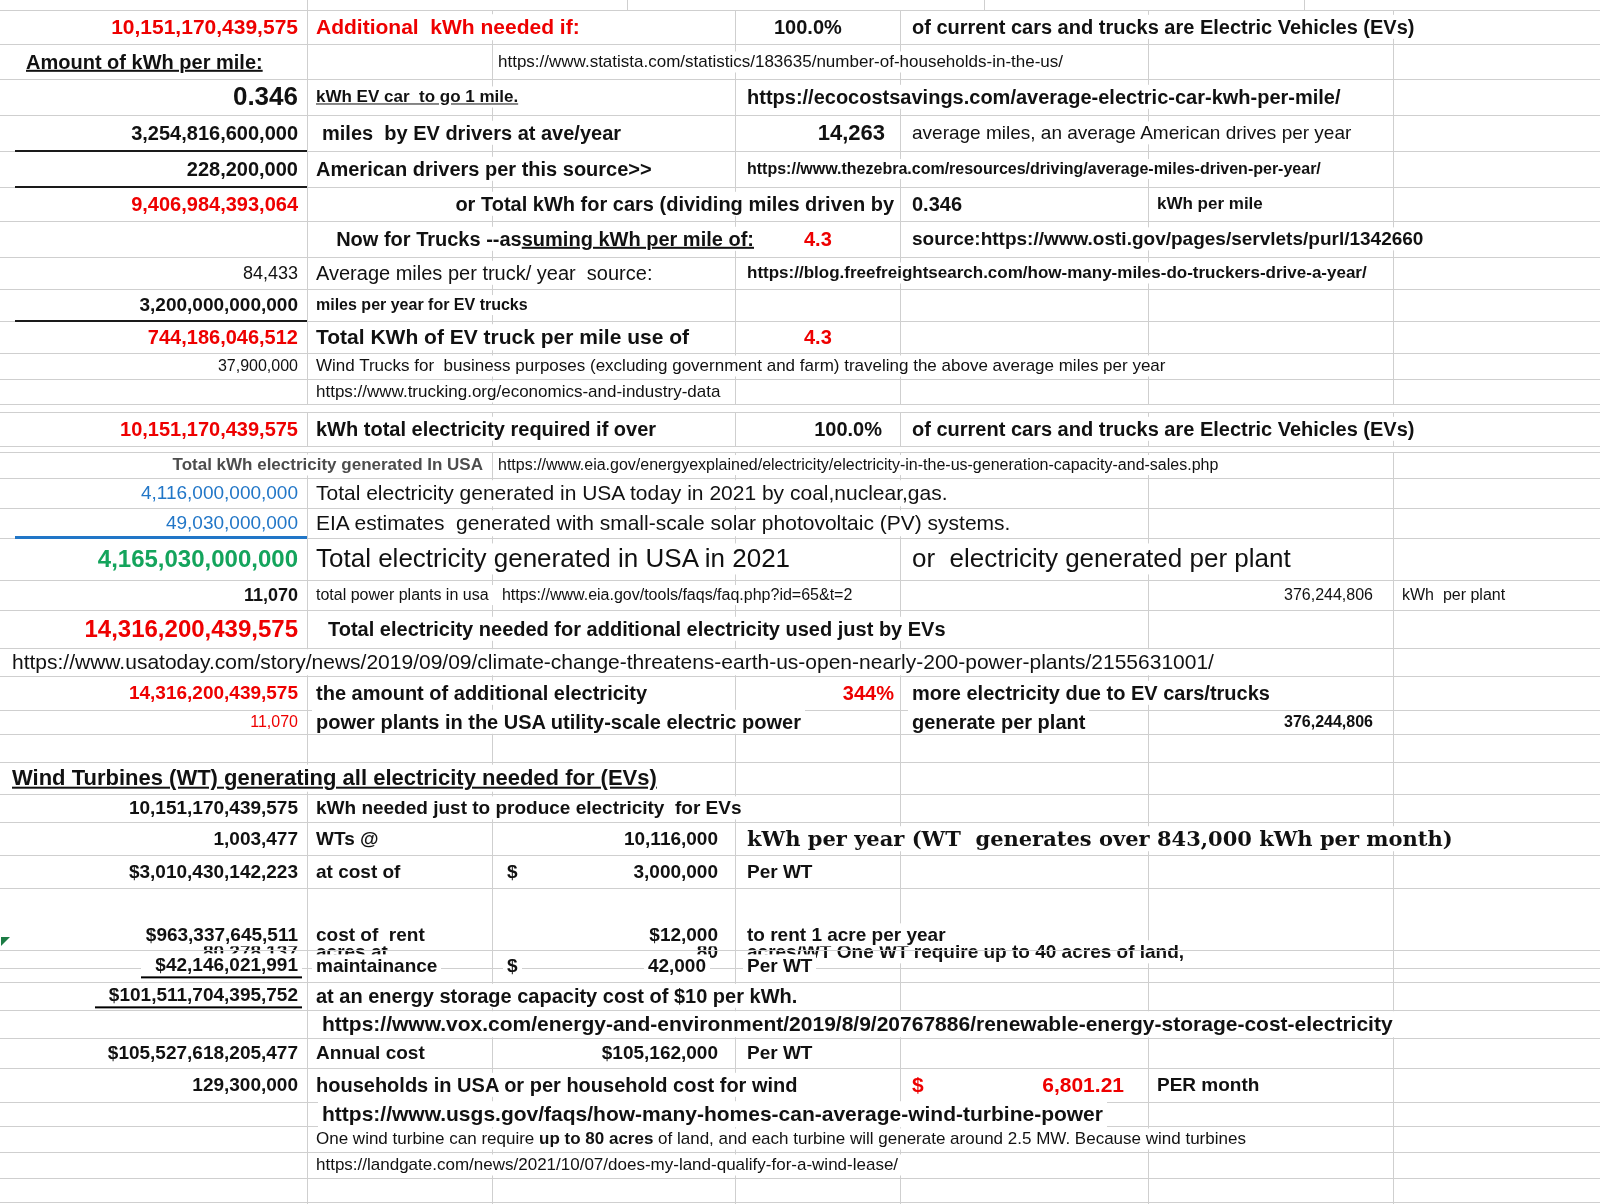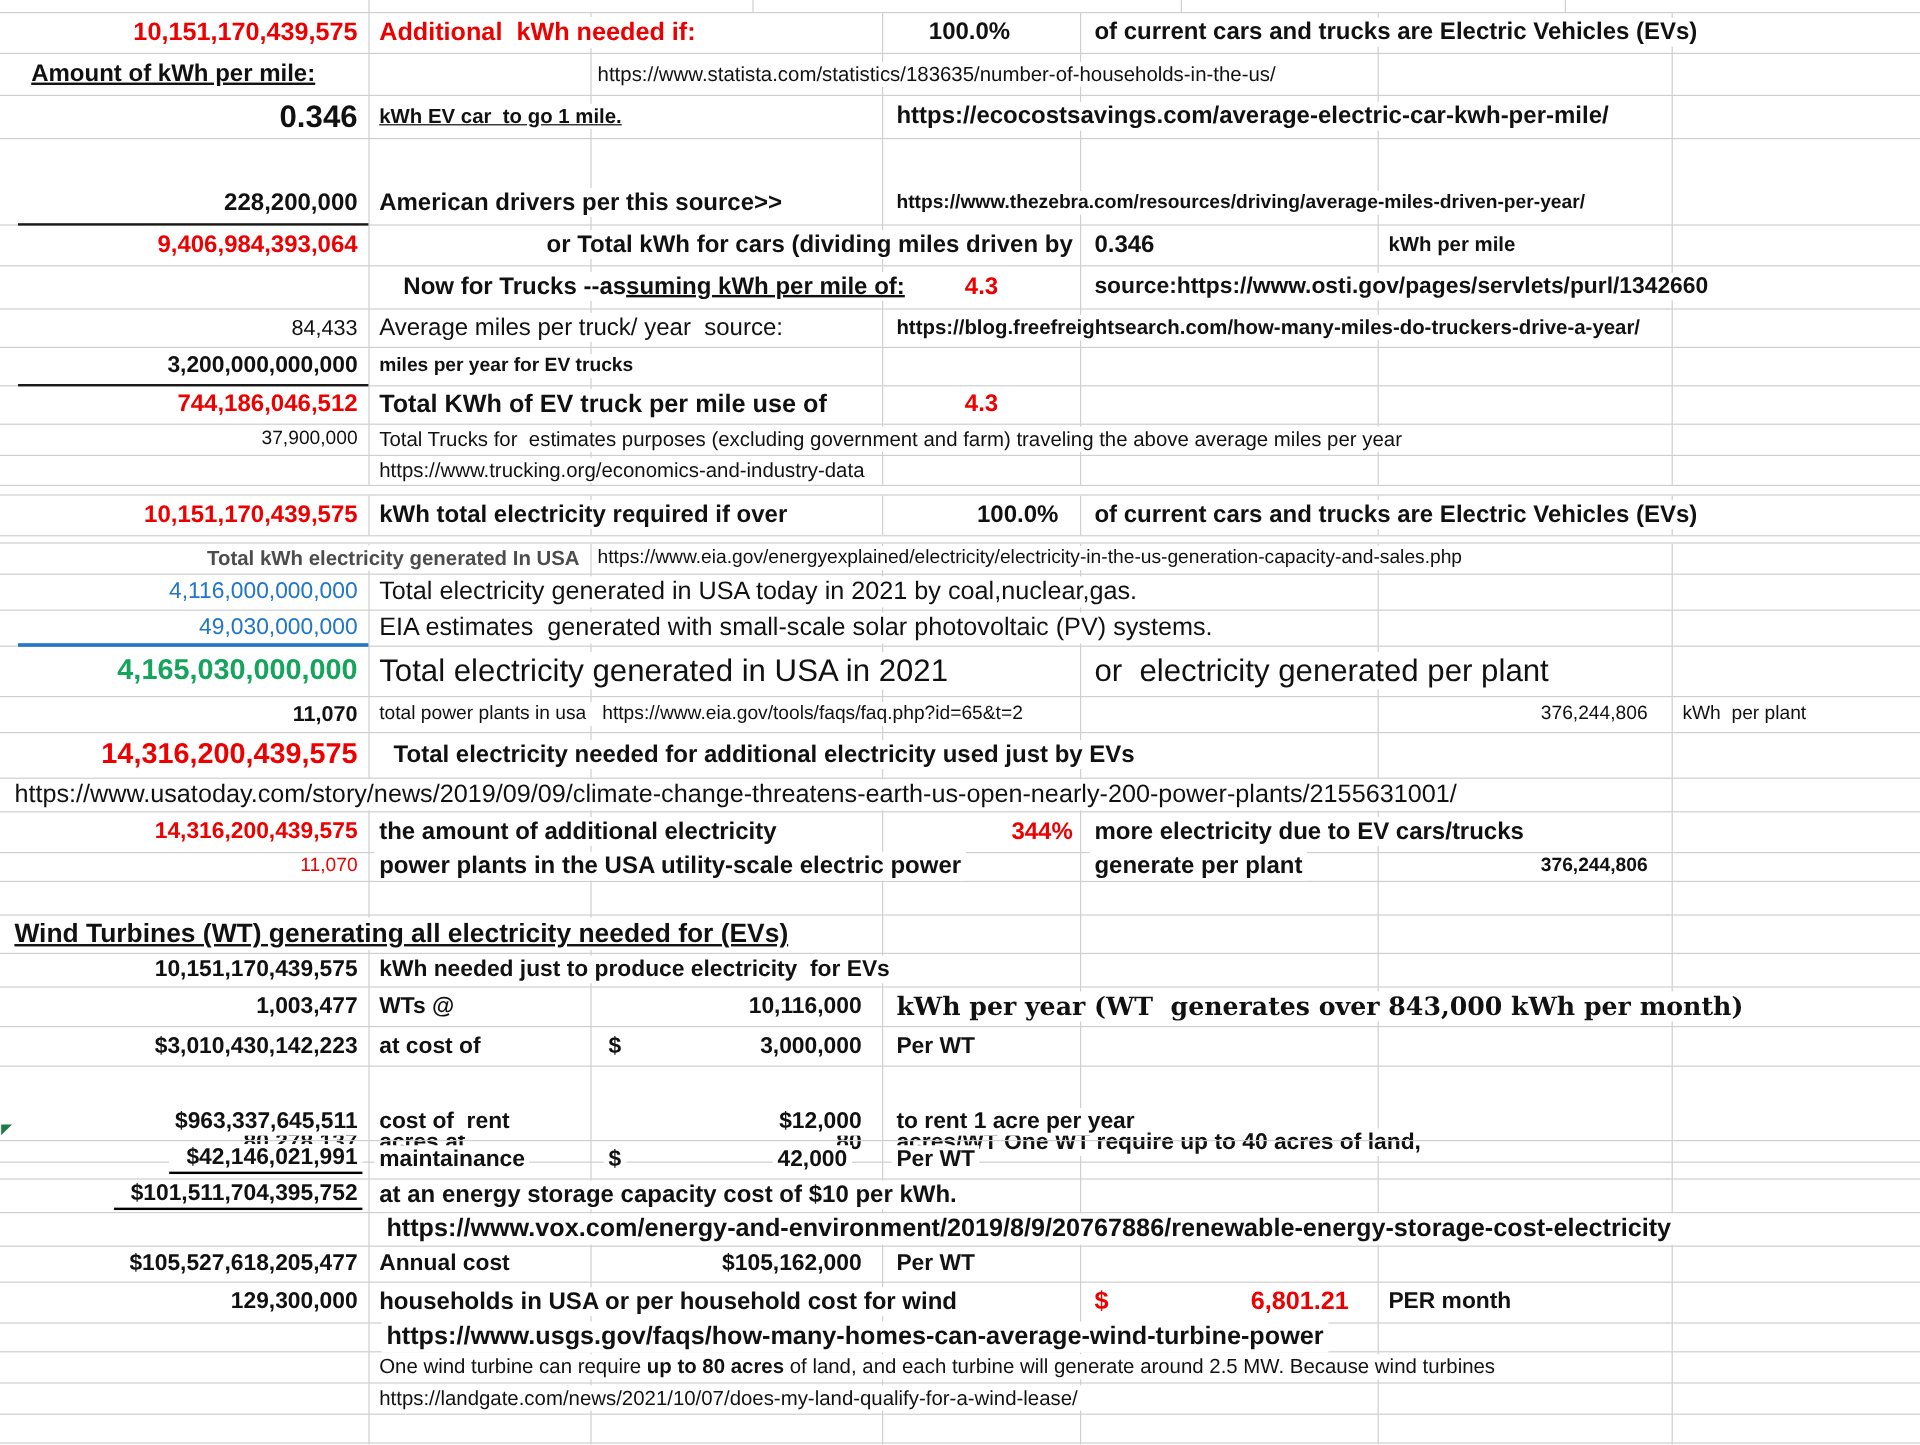--- a/index.html
+++ b/index.html
@@ -60,20 +60,27 @@
     <span class="c b f20 u" style="left:22px">Amount of kWh per mile:</span>
     <span class="c f17" style="left:494px">https://www.statista.com/statistics/183635/number-of-households-in-the-us/</span>
   </div>
 
   <div class="row" style="top:79px;height:36px">
     <span class="c b f26" style="right:1298px">0.346</span>
     <span class="c b f17 u" style="left:312px">kWh EV car  to go 1 mile.</span>
     <span class="c b f20" style="left:743px">https://ecocostsavings.com/average-electric-car-kwh-per-mile/</span>
   </div>
 
+  <div class="row" style="top:115px;height:36px">
+    <span class="c b f20" style="right:1298px">3,254,816,600,000</span>
+    <span class="c b f20" style="left:318px">miles  by EV drivers at ave/year</span>
+    <span class="c b f22" style="right:711px">14,263</span>
+    <span class="c f19" style="left:908px">average miles, an average American drives per year</span>
+    <div class="sum"></div>
+  </div>
 
   <div class="row" style="top:151px;height:36px">
     <span class="c b f20" style="right:1298px">228,200,000</span>
     <span class="c b f16" style="left:743px">https://www.thezebra.com/resources/driving/average-miles-driven-per-year/</span>
     <span class="c b f20" style="left:312px">American drivers per this source&gt;&gt;</span>
     <div class="sum"></div>
   </div>
 
   <div class="row" style="top:187px;height:34px">
     <span class="c b red f20" style="right:1298px">9,406,984,393,064</span>
@@ -101,21 +108,21 @@
   </div>
 
   <div class="row" style="top:321px;height:32px">
     <span class="c b red f20" style="right:1298px">744,186,046,512</span>
     <span class="c b f21 clip" style="left:312px">Total KWh of EV truck per mile use of</span>
     <span class="c b red f20" style="left:800px">4.3</span>
   </div>
 
   <div class="row" style="top:353px;height:26px">
     <span class="c f16" style="right:1298px">37,900,000</span>
-    <span class="c f17" style="left:312px">Total Trucks for  estimates purposes (excluding government and farm) traveling the above average miles per year</span>
+    <span class="c f17" style="left:312px">Wind Trucks for  business purposes (excluding government and farm) traveling the above average miles per year</span>
   </div>
 
   <div class="row" style="top:379px;height:25px">
     <span class="c f17" style="left:312px">https://www.trucking.org/economics-and-industry-data</span>
   </div>
 
   <div class="row" style="top:412px;height:34px">
     <span class="c b red f20" style="right:1298px">10,151,170,439,575</span>
     <span class="c b f20" style="left:312px">kWh total electricity required if over</span>
     <span class="c b f20" style="right:714px">100.0%</span>

